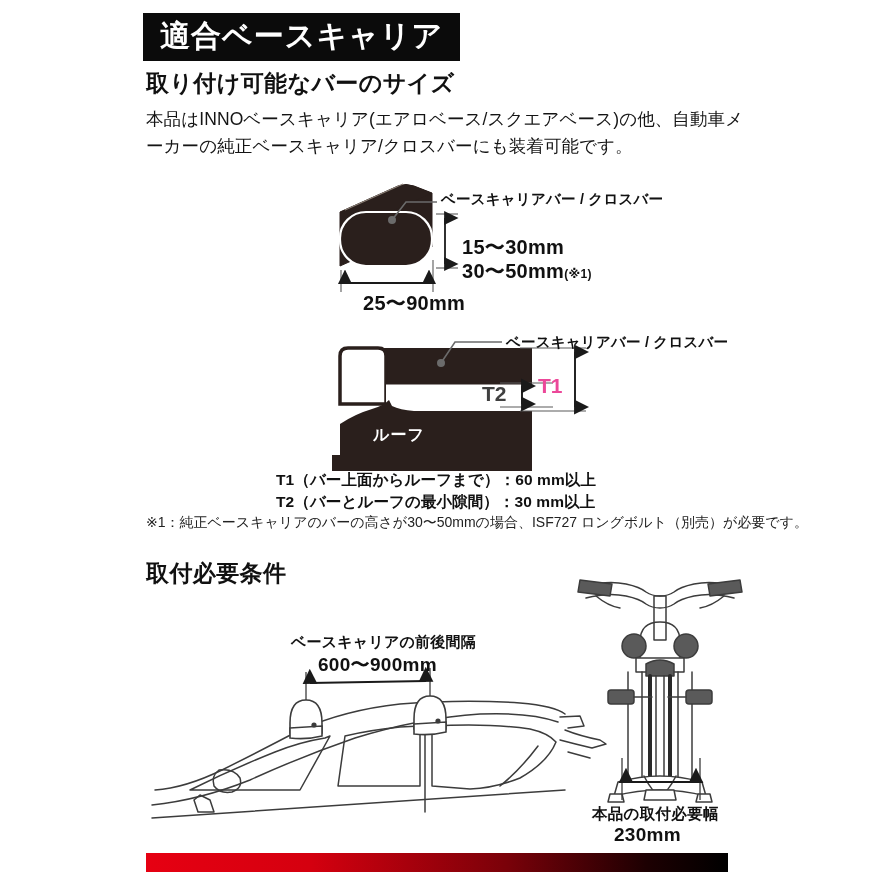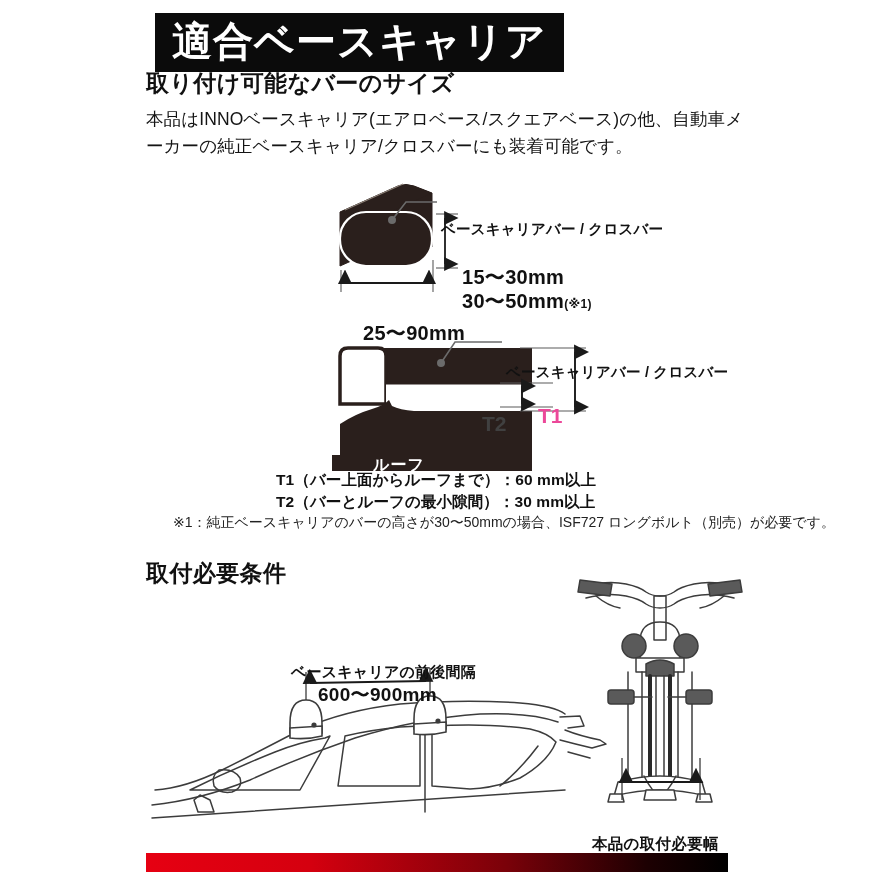--- a/index.html
+++ b/index.html
@@ -9,46 +9,45 @@
     font-family: "Liberation Sans", "DejaVu Sans", sans-serif;
     color: #1a1a1a;
     overflow: hidden;
   }
   #page { position: relative; width: 872px; height: 872px; background: #fff; }
 
   
   .title-banner {
     position: absolute; left: 143px; top: 13px;
     background: #0b0b0b; color: #ffffff;
-    font-size: 40px; font-weight: 700;
+    font-size: 30px; font-weight: 700;
     letter-spacing: 1px;
     padding: 7px 17px 9px 17px;
     line-height: 1.08;
     white-space: nowrap;
-    margin-left: 12px;
   }
 
   .section-heading {
     position: absolute;
     font-size: 23px; font-weight: 700;
     color: #111; letter-spacing: 0.4px;
     white-space: nowrap;
   }
   #h-bar-size { left: 146px; top: 68px; }
   #h-requirements { left: 146px; top: 558px; }
 
   .body-copy {
     position: absolute; left: 146px; top: 106px;
     width: 600px;
     font-size: 17.5px; line-height: 1.52;
     color: #141414; letter-spacing: 0.1px;
   }
 
   
-  .lbl { position: absolute; white-space: nowrap; margin-top: 30px; }
+  .lbl { position: absolute; white-space: nowrap; }
 
   .leader-text { font-size: 14.5px; font-weight: 700; color: #111; letter-spacing: .2px; }
   .dim-text-big { font-size: 20px; font-weight: 700; color: #111; letter-spacing: .3px; }
   .dim-note { font-size: 12px; font-weight: 700; }
 
   #lbl-bar1 { left: 441px; top: 190px; }
   #lbl-bar2 { left: 506px; top: 333px; }
 
   #dim-h1 { left: 462px; top: 234px; }
   #dim-h2 { left: 462px; top: 258px; }
@@ -64,21 +63,21 @@
   .spec-line {
     position: absolute; left: 276px;
     font-size: 15.5px; font-weight: 700; color: #111;
     letter-spacing: .1px; white-space: nowrap;
   }
   #spec-t1 { top: 470px; text-align: right; }
   #spec-t2 { top: 492px; }
 
   #footnote {
     position: absolute; left: 146px; top: 514px;
-    font-size: 14px; color: #222; letter-spacing: 0px; white-space: nowrap; margin-left: 27px;
+    font-size: 14px; color: #222; letter-spacing: 0px; white-space: nowrap;
   }
 
   #lbl-spacing-title {
     left: 291px; top: 633px;
     font-size: 15px; font-weight: 700; color: #111; letter-spacing: .2px;
   }
   #lbl-spacing-val {
     left: 318px; top: 652px;
     font-size: 19px; font-weight: 700; color: #111; letter-spacing: .3px;
   }

